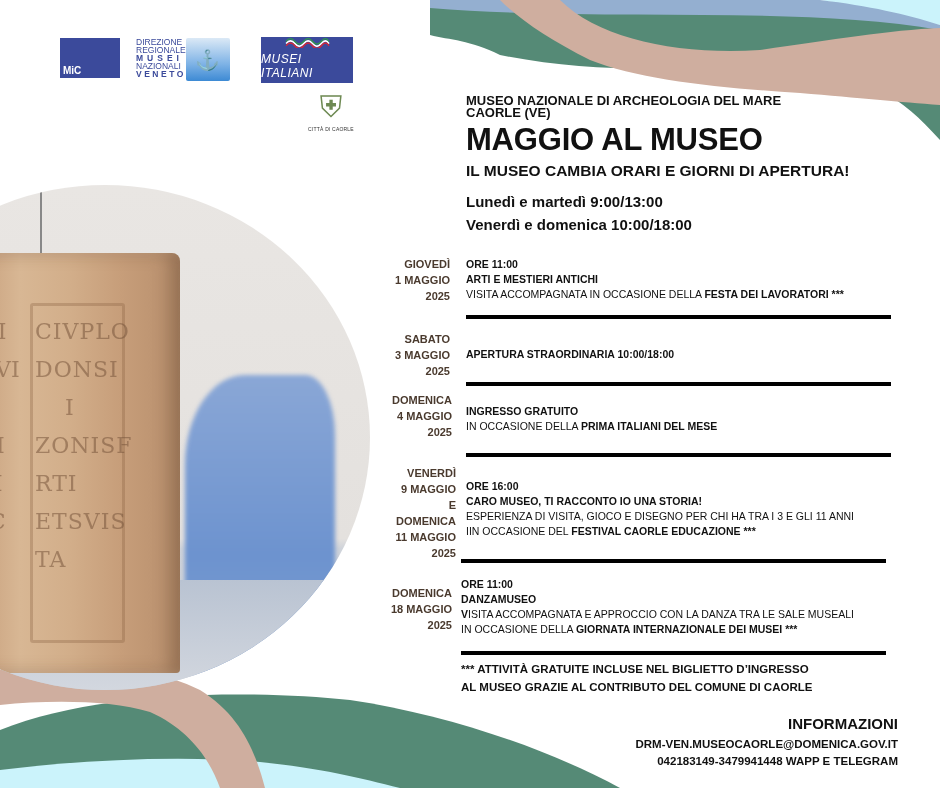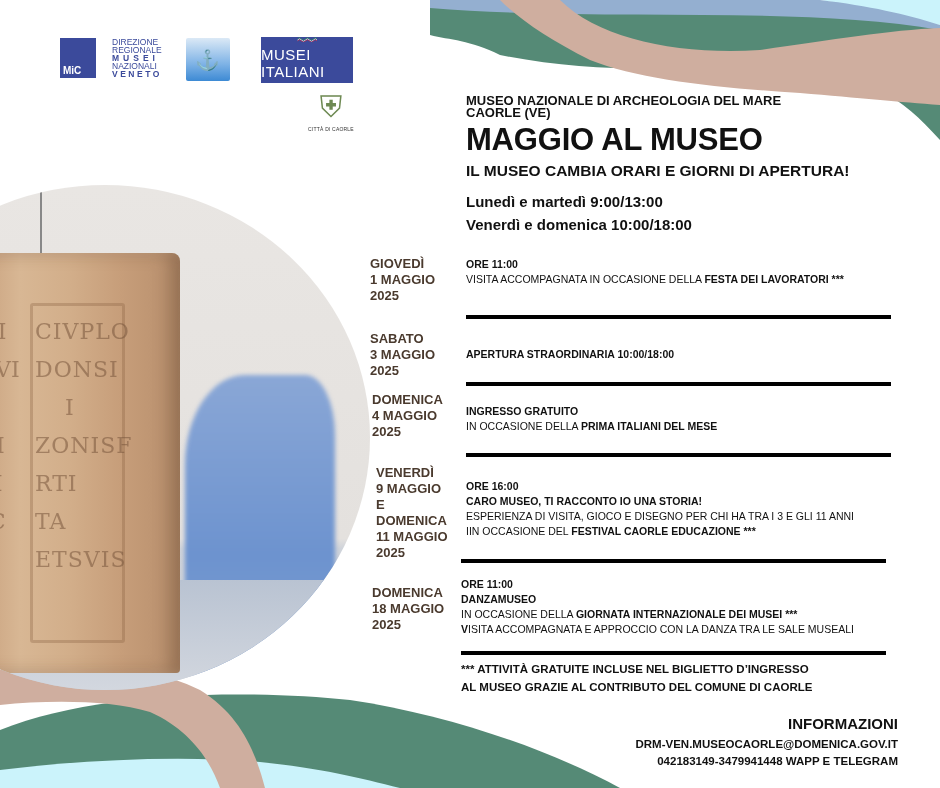--- a/index.html
+++ b/index.html
@@ -43,61 +43,61 @@
     position: absolute; left: 0px; top: 60px; width: 40px;
     font-family: "DejaVu Serif", serif; font-size: 22px; line-height: 38px;
     color: rgba(120,85,60,.55); overflow: hidden;
   }
   .photo .pole { position: absolute; left: 200px; top: 0; width: 2px; height: 70px; background: #888; }
 
   
   .logo { position: absolute; z-index: 2; }
   .logo-mic { left: 60px; top: 38px; display: flex; align-items: stretch; }
   .logo-mic .mark {
-    width: 36px; height: 40px; background: #3b4a9b; color: #fff;
+    width: 60px; height: 40px; background: #3b4a9b; color: #fff;
     font-size: 10px; font-weight: bold; display: flex; align-items: flex-end; padding: 2px 3px;
   }
   .logo-mic .txt {
     margin-left: 16px; color: #3b4a9b; font-size: 8.5px; line-height: 8px; font-weight: normal;
   }
   .logo-mic .txt span { display: block; }
   .logo-mic .txt .spaced { letter-spacing: 4px; font-weight: bold; }
   .logo-mna {
     left: 186px; top: 38px; width: 44px; height: 43px;
     background: linear-gradient(180deg, #dbe9f6 0%, #7fb3e6 60%, #3d8ad4 100%);
     border-radius: 2px; display: flex; align-items: center; justify-content: center;
   }
   .logo-mna .anchor { color: #1f4fa0; font-size: 20px; line-height: 1; }
   .logo-musei {
     left: 261px; top: 37px; width: 92px; height: 46px; background: #3b4a9b;
     display: flex; flex-direction: column; align-items: center; justify-content: flex-end; padding-bottom: 3px;
   }
   .logo-musei .wave-mark {
     width: 80px; height: 20px; margin-bottom: 4px;
   }
-  .logo-musei .lbl { color: #fff; font-size: 15px; letter-spacing: .5px; }
+  .logo-musei .lbl { color: #fff; font-size: 12px; letter-spacing: .5px; font-style: italic; }
   .logo-caorle {
     left: 308px; top: 92px; width: 46px; height: 60px;
     display: flex; flex-direction: column; align-items: center;
   }
   .logo-caorle .crest { font-size: 30px; color: #6e8a53; line-height: 1; }
   .logo-caorle .lbl { font-size: 5px; color: #333; margin-top: 4px; letter-spacing: .2px; }
 
   
   .hdr { position: absolute; left: 466px; z-index: 2; font-weight: bold; }
   .museum-name { top: 95px; font-size: 13px; line-height: 12px; }
   .main-title { top: 123px; font-size: 31px; letter-spacing: -.2px; line-height: 34px; }
   .subtitle { top: 162px; font-size: 15.5px; line-height: 18px; }
   .hours1 { top: 193px; font-size: 15px; }
   .hours2 { top: 216px; font-size: 15px; }
 
   
   .date-col {
-    position: absolute; z-index: 2; width: 80px; text-align: left;
-    font-weight: bold; font-size: 13px; line-height: 16px; color: #4a3a2e;
+    position: absolute; z-index: 2; width: 80px; text-align: right;
+    font-weight: bold; font-size: 11px; line-height: 16px; color: #4a3a2e;
   }
   .ev {
     position: absolute; z-index: 2; font-size: 10.5px; line-height: 15px; color: #111;
   }
   .ev b { font-weight: bold; }
   .ev .line { display: block; white-space: nowrap; }
   .sep { position: absolute; z-index: 2; height: 4px; background: #000; }
 
   .footnote { position: absolute; left: 461px; top: 660px; z-index: 2; font-size: 11.5px; font-weight: bold; line-height: 18px; }
   .info { position: absolute; right: 42px; z-index: 3; text-align: left; font-weight: bold; }
@@ -134,22 +134,22 @@
       <div>IC</div>
       <div>S</div>
     </div>
     <div class="panel"></div>
     <div class="inscr">
       <div>CIVPLO</div>
       <div>DONSI</div>
       <div style="padding-left:30px">I</div>
       <div>ZONISF</div>
       <div>RTI</div>
+      <div>ETSVIS</div>
       <div>TA</div>
-      <div>ETSVIS</div>
     </div>
   </div>
 </div>
 
 <div class="logo logo-mic">
   <div class="mark">
       <span>MiC</span>
     </div>
   <div class="txt">
     <span>DIREZIONE</span>
@@ -187,20 +187,21 @@
 <div class="hdr hours1">Lunedì e martedì 9:00/13:00</div>
 <div class="hdr hours2">Venerdì e domenica 10:00/18:00</div>
 
 <div class="date-col" style="left:370px; top:256px;">
   <div>GIOVEDÌ</div>
   <div>1 MAGGIO</div>
   <div>2025</div>
 </div>
 <div class="ev" style="left:466px; top:257px;">
   <span class="line"><b>ORE 11:00</b></span>
+  <span class="line"><b>ARTI E MESTIERI ANTICHI</b></span>
   <span class="line"><span>VISITA ACCOMPAGNATA  IN OCCASIONE DELLA </span><b>FESTA DEI LAVORATORI ***</b></span>
 </div>
 <div class="sep" style="left:466px; top:315px; width:425px;"></div>
 
 <div class="date-col" style="left:370px; top:331px;">
   <div>SABATO</div>
   <div>3 MAGGIO</div>
   <div>2025</div>
 </div>
 <div class="ev" style="left:466px; top:347px;">
@@ -236,22 +237,22 @@
 <div class="sep" style="left:461px; top:559px; width:425px;"></div>
 
 <div class="date-col" style="left:372px; top:585px;">
   <div>DOMENICA</div>
   <div>18 MAGGIO</div>
   <div>2025</div>
 </div>
 <div class="ev" style="left:461px; top:577px;">
   <span class="line"><b>ORE 11:00</b></span>
   <span class="line"><b>DANZAMUSEO</b></span>
+  <span class="line"><b>V</b><span>ISITA ACCOMPAGNATA E APPROCCIO CON LA DANZA TRA LE SALE MUSEALI</span></span>
   <span class="line"><span>IN OCCASIONE DELLA </span><b>GIORNATA INTERNAZIONALE DEI MUSEI ***</b></span>
-  <span class="line"><b>V</b><span>ISITA ACCOMPAGNATA E APPROCCIO CON LA DANZA TRA LE SALE MUSEALI</span></span>
 </div>
 <div class="sep" style="left:461px; top:651px; width:425px;"></div>
 
 <div class="footnote">
   <div>*** ATTIVITÀ GRATUITE INCLUSE NEL BIGLIETTO D’INGRESSO</div>
   <div>AL MUSEO GRAZIE AL CONTRIBUTO DEL COMUNE DI CAORLE</div>
 </div>
 
 <div class="info info-title">INFORMAZIONI</div>
 <div class="info info-mail">DRM-VEN.MUSEOCAORLE@DOMENICA.GOV.IT</div>

